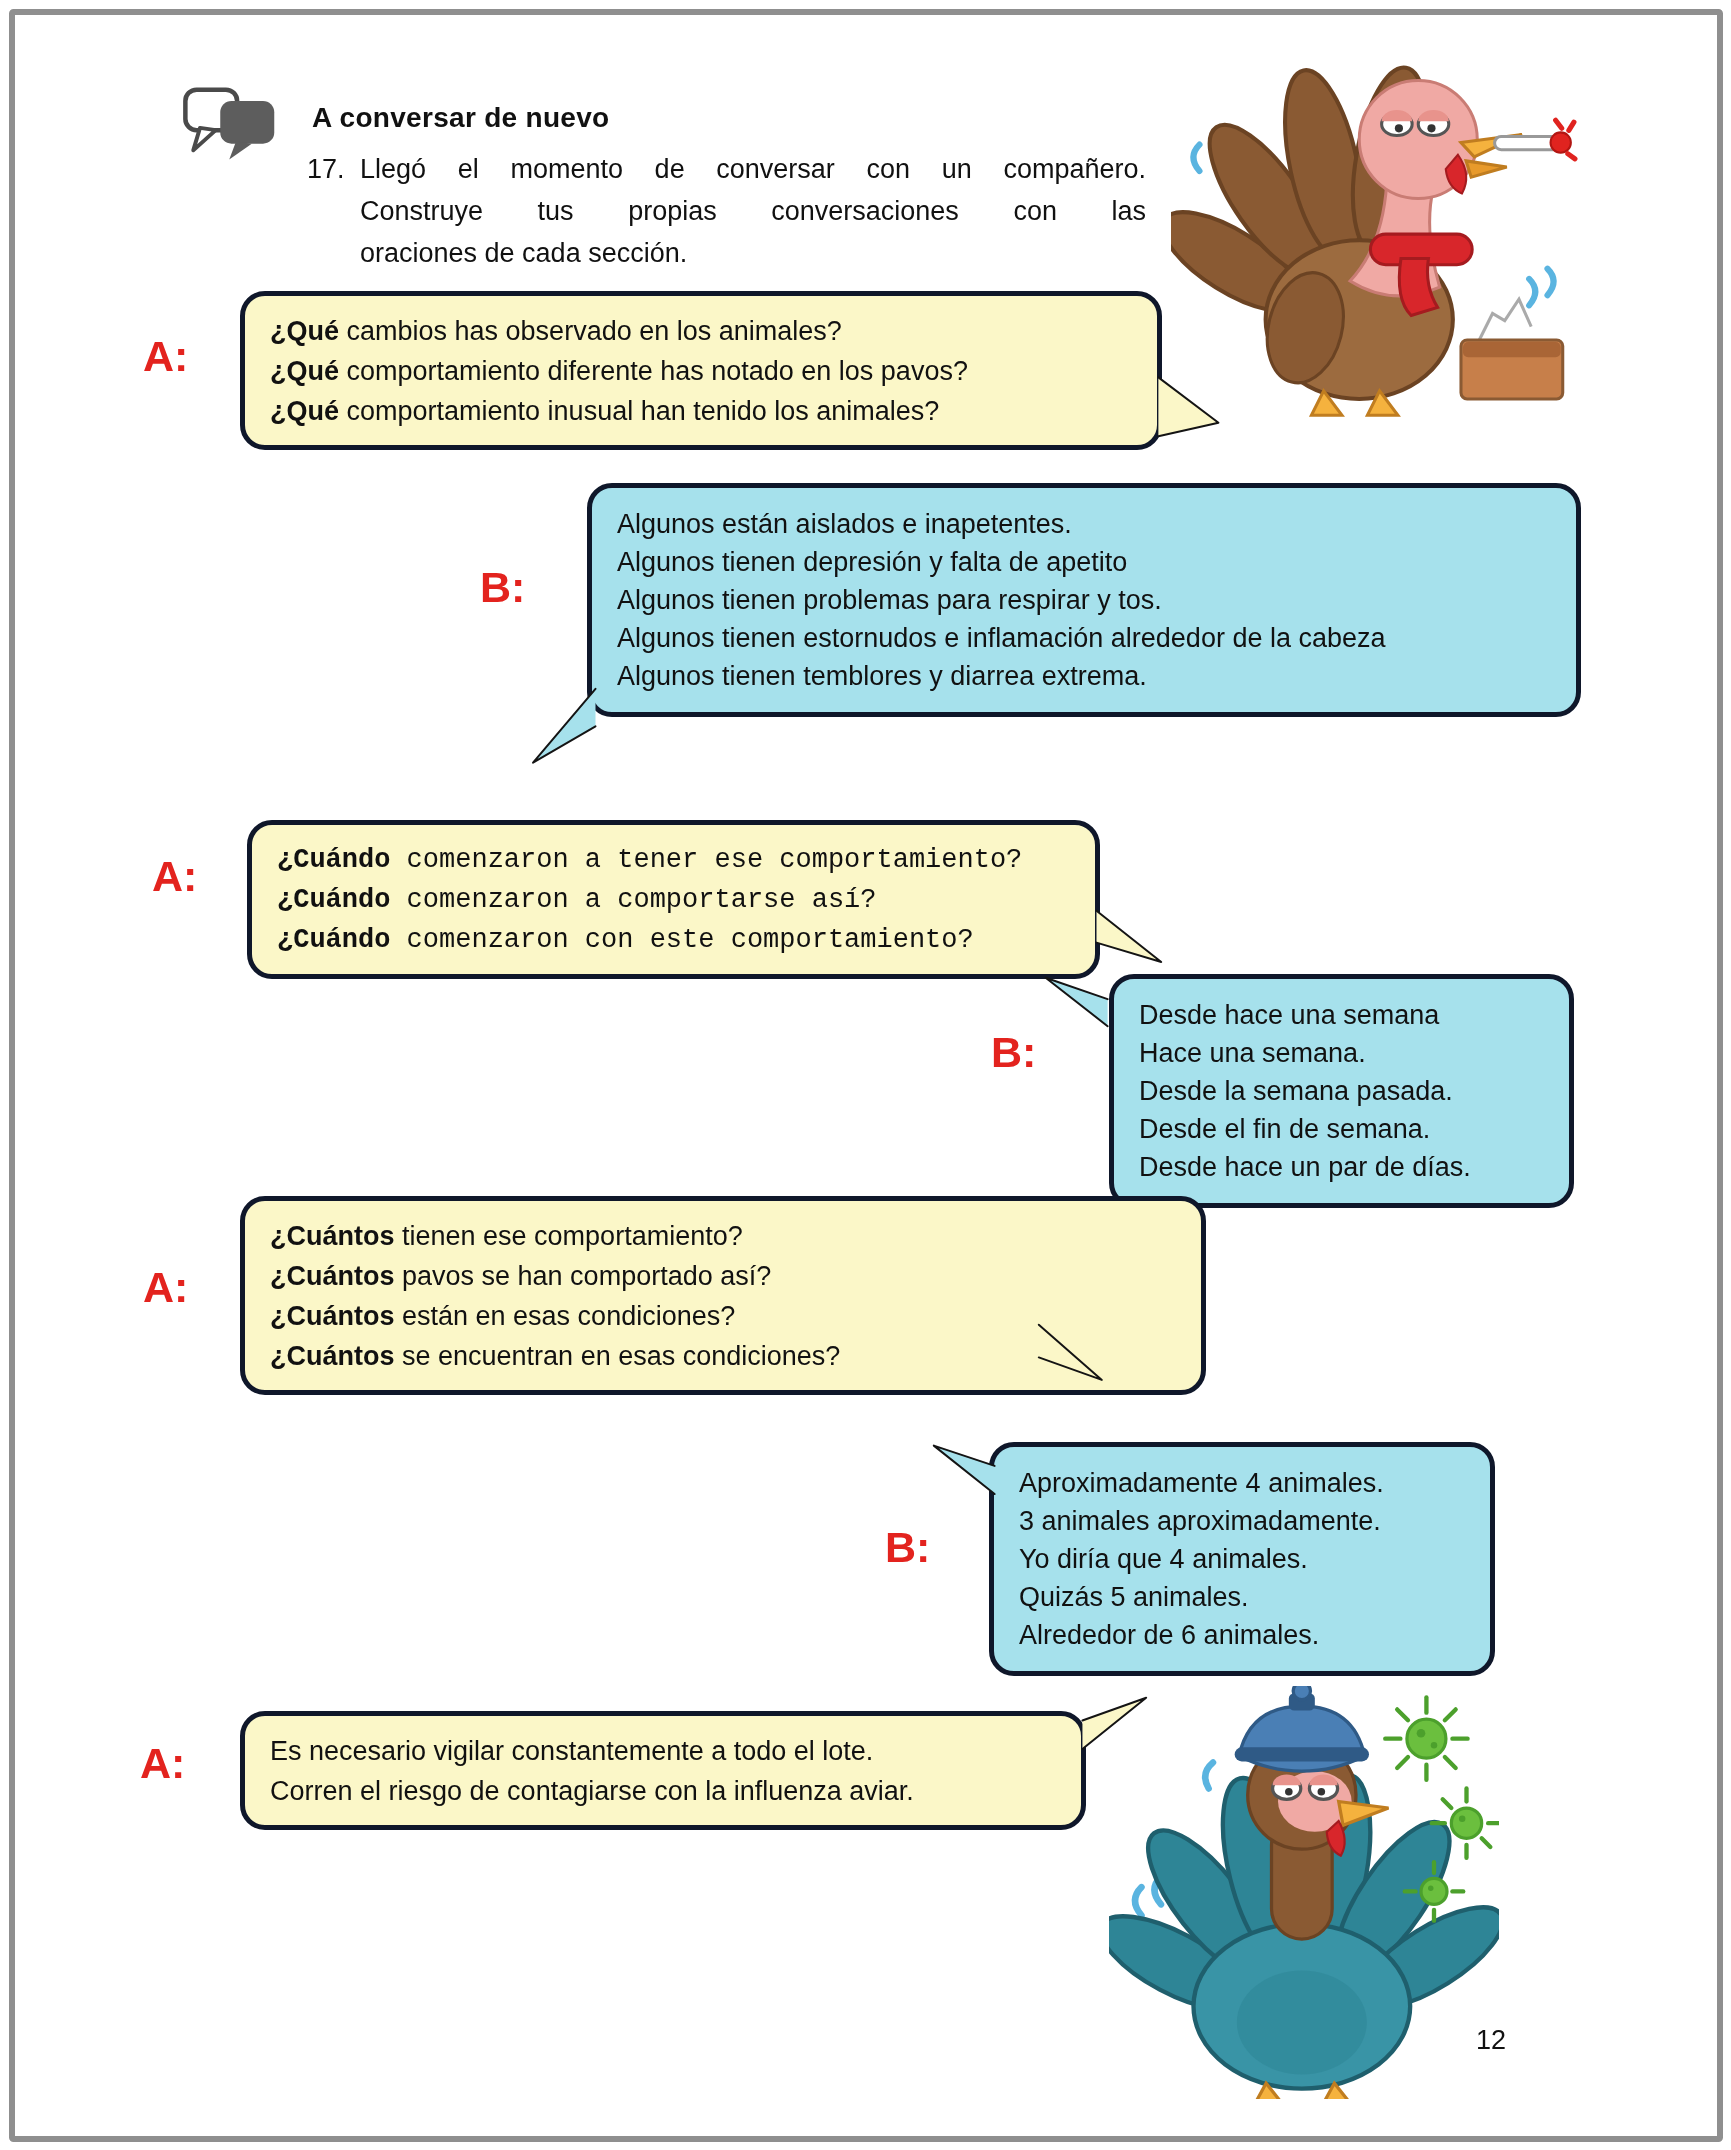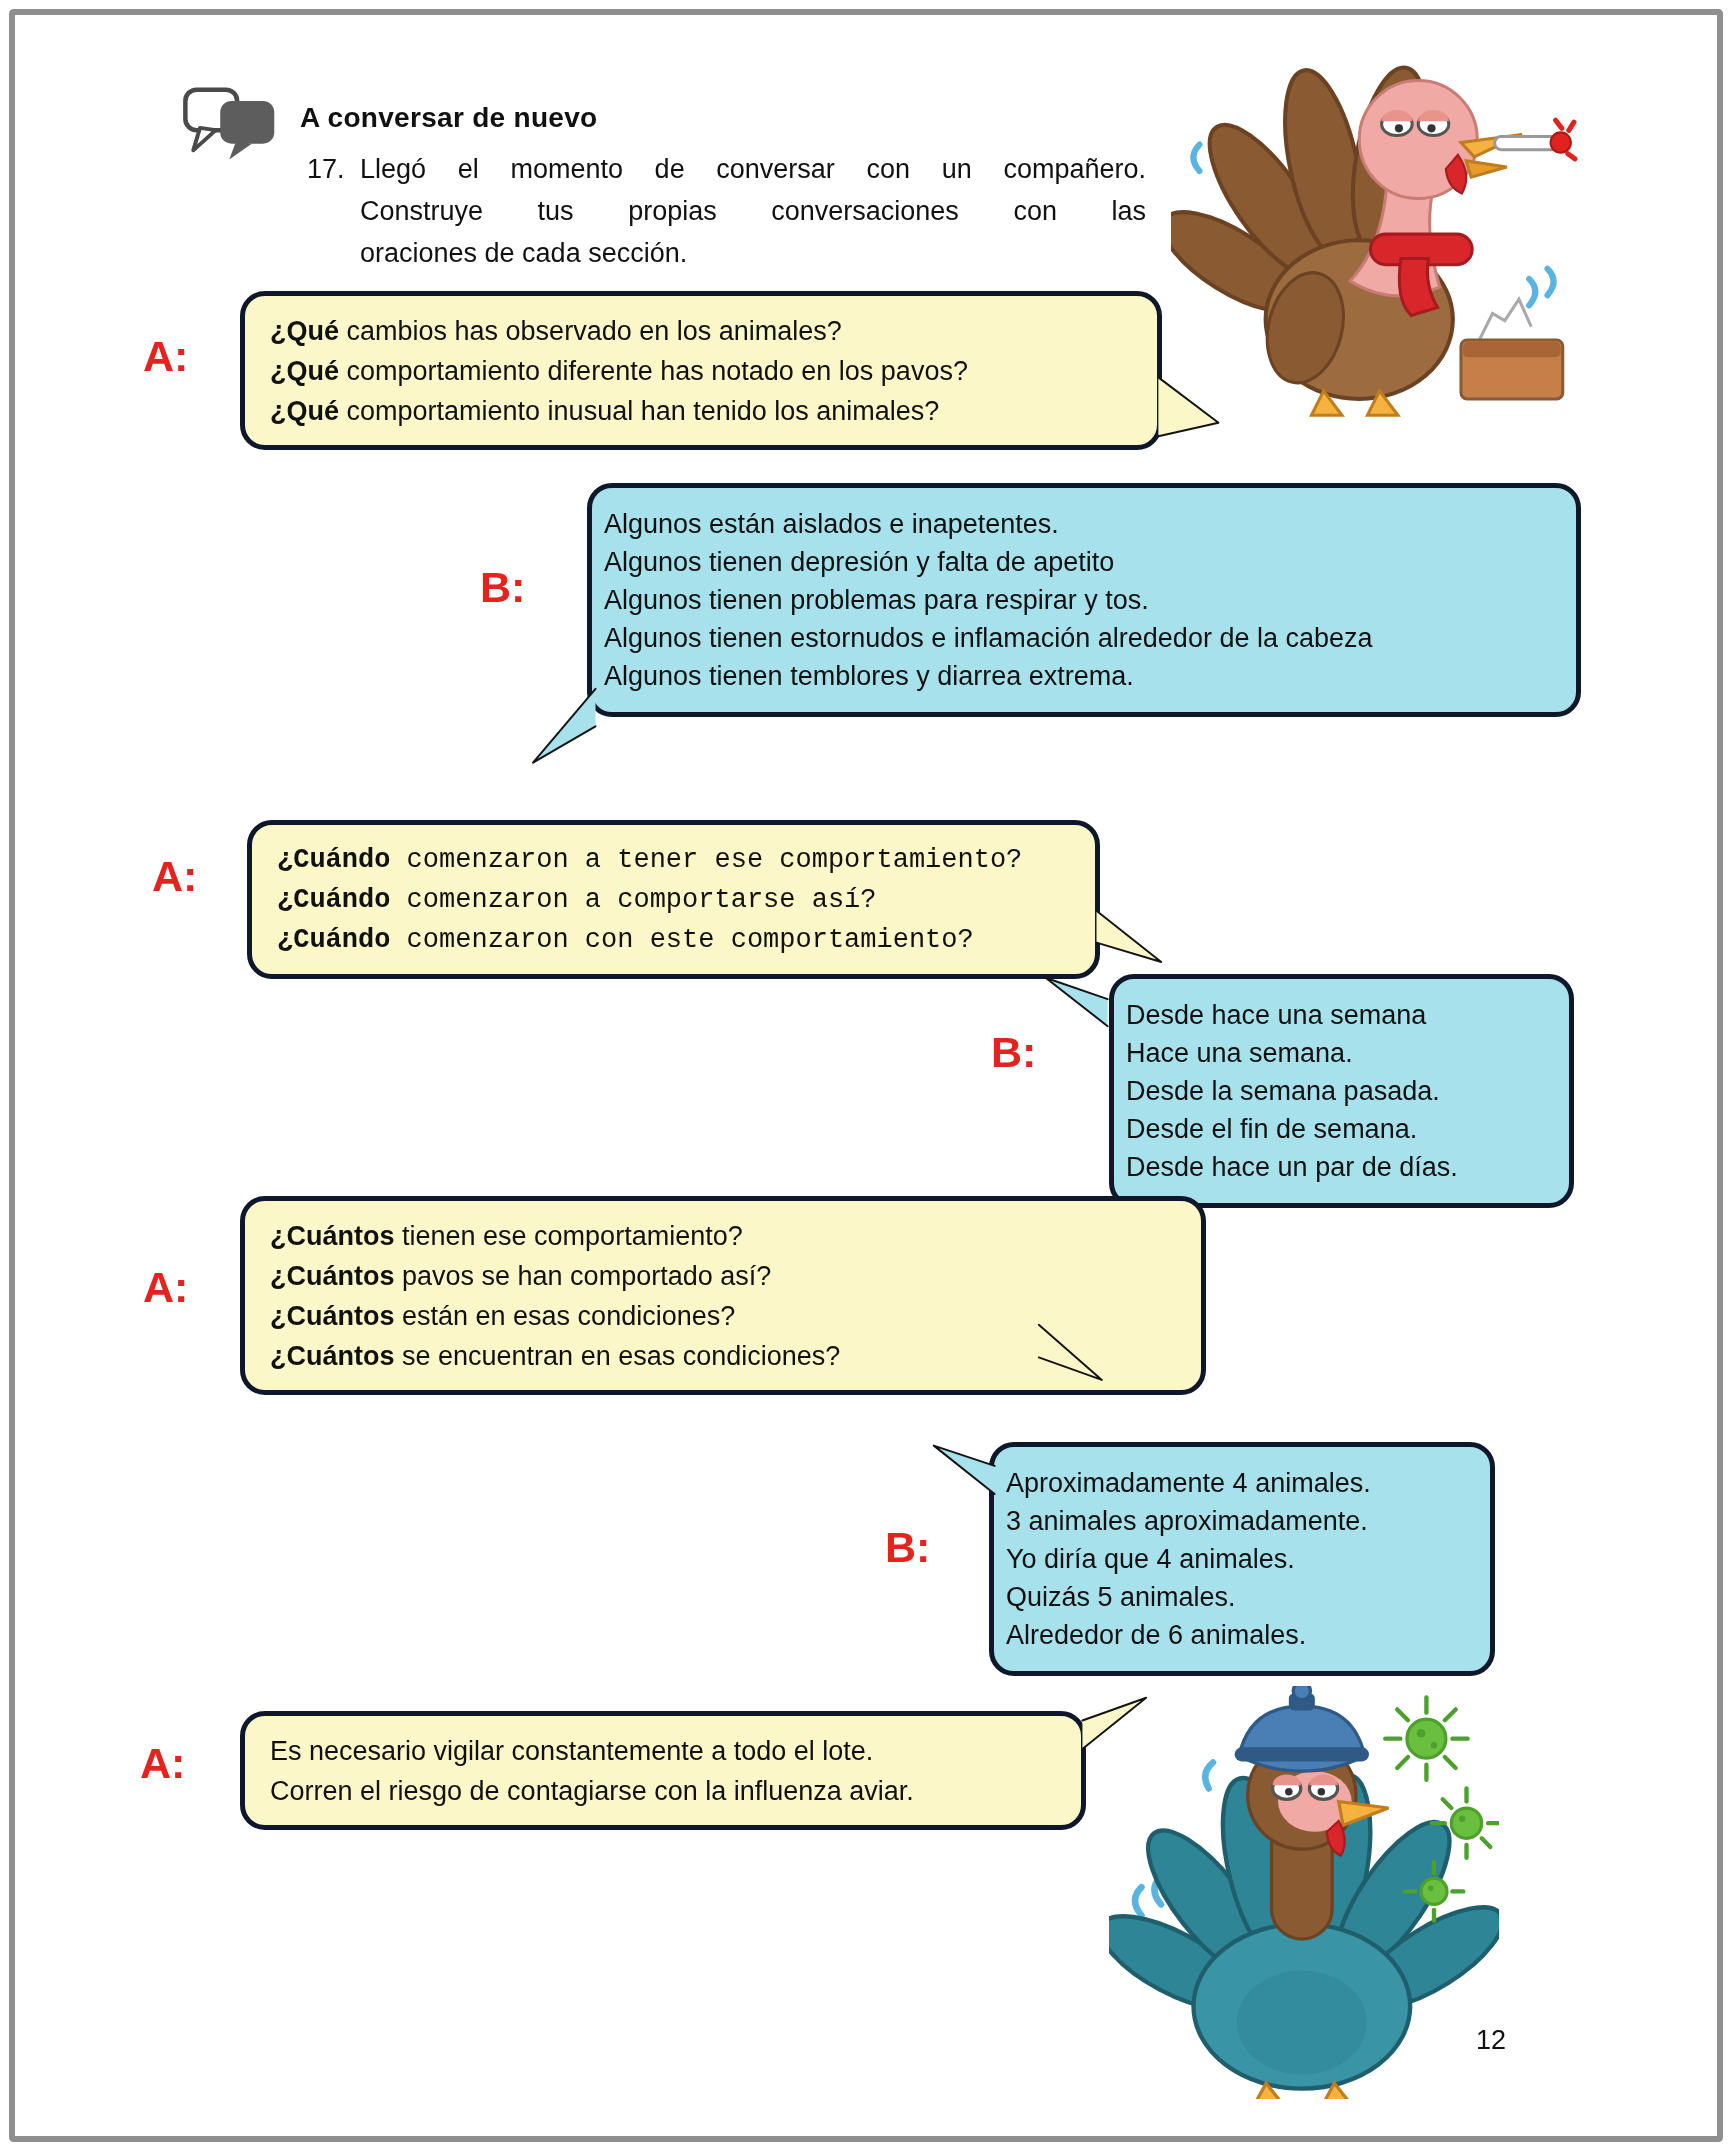--- a/index.html
+++ b/index.html
@@ -12,42 +12,42 @@
     overflow:hidden;
   }
   .frame{
     position:absolute;inset:9px;
     border:6.2px solid #8f8f8f;border-radius:4.5px;
     pointer-events:none;
   }
   
   .speech-icon{position:absolute;left:182px;top:85px;width:99px;height:79px;}
   .title{
-    position:absolute;left:300px;top:102px;
+    position:absolute;left:312px;top:102px;
     font-size:28px;font-weight:bold;letter-spacing:0.3px;
   }
   .item-no{
     position:absolute;left:299px;top:148px;
     font-size:27px;line-height:42px;margin-left:8px;
   }
   .instruction{
     position:absolute;left:360px;top:148px;width:786px;
     font-size:27px;line-height:42px;
   }
   .instruction .just{display:block;text-align:justify;text-align-last:justify;}
   .instruction .plain{display:block;}
   
   .bubble{
     position:absolute;box-sizing:border-box;z-index:2;
     border:5px solid #0f172a;border-radius:25px;
     padding:14.7px 25px;
     font-size:27px;line-height:40px;
   }
   .bubble.a{background:var(--bubble-a,#FBF7C8);}
-  .bubble.b{background:var(--bubble-b,#A6E1EC);padding:17px 12px;line-height:38px;}
+  .bubble.b{background:var(--bubble-b,#A6E1EC);padding:17px 25px;line-height:38px;}
   .bubble b{font-weight:bold;}
   .speaker-label{
     position:absolute;z-index:3;
     font-size:43px;font-weight:bold;line-height:1;
     color:var(--label-red,#E3231E);
   }
   .b-a1{left:240px;top:291px;width:922px;}
   .b-b1{left:587px;top:483px;width:994px;}
   .b-a2{left:247px;top:820px;width:853px;font-family:Liberation Mono, monospace;}
   .b-b2{left:1109px;top:974px;width:465px;}

